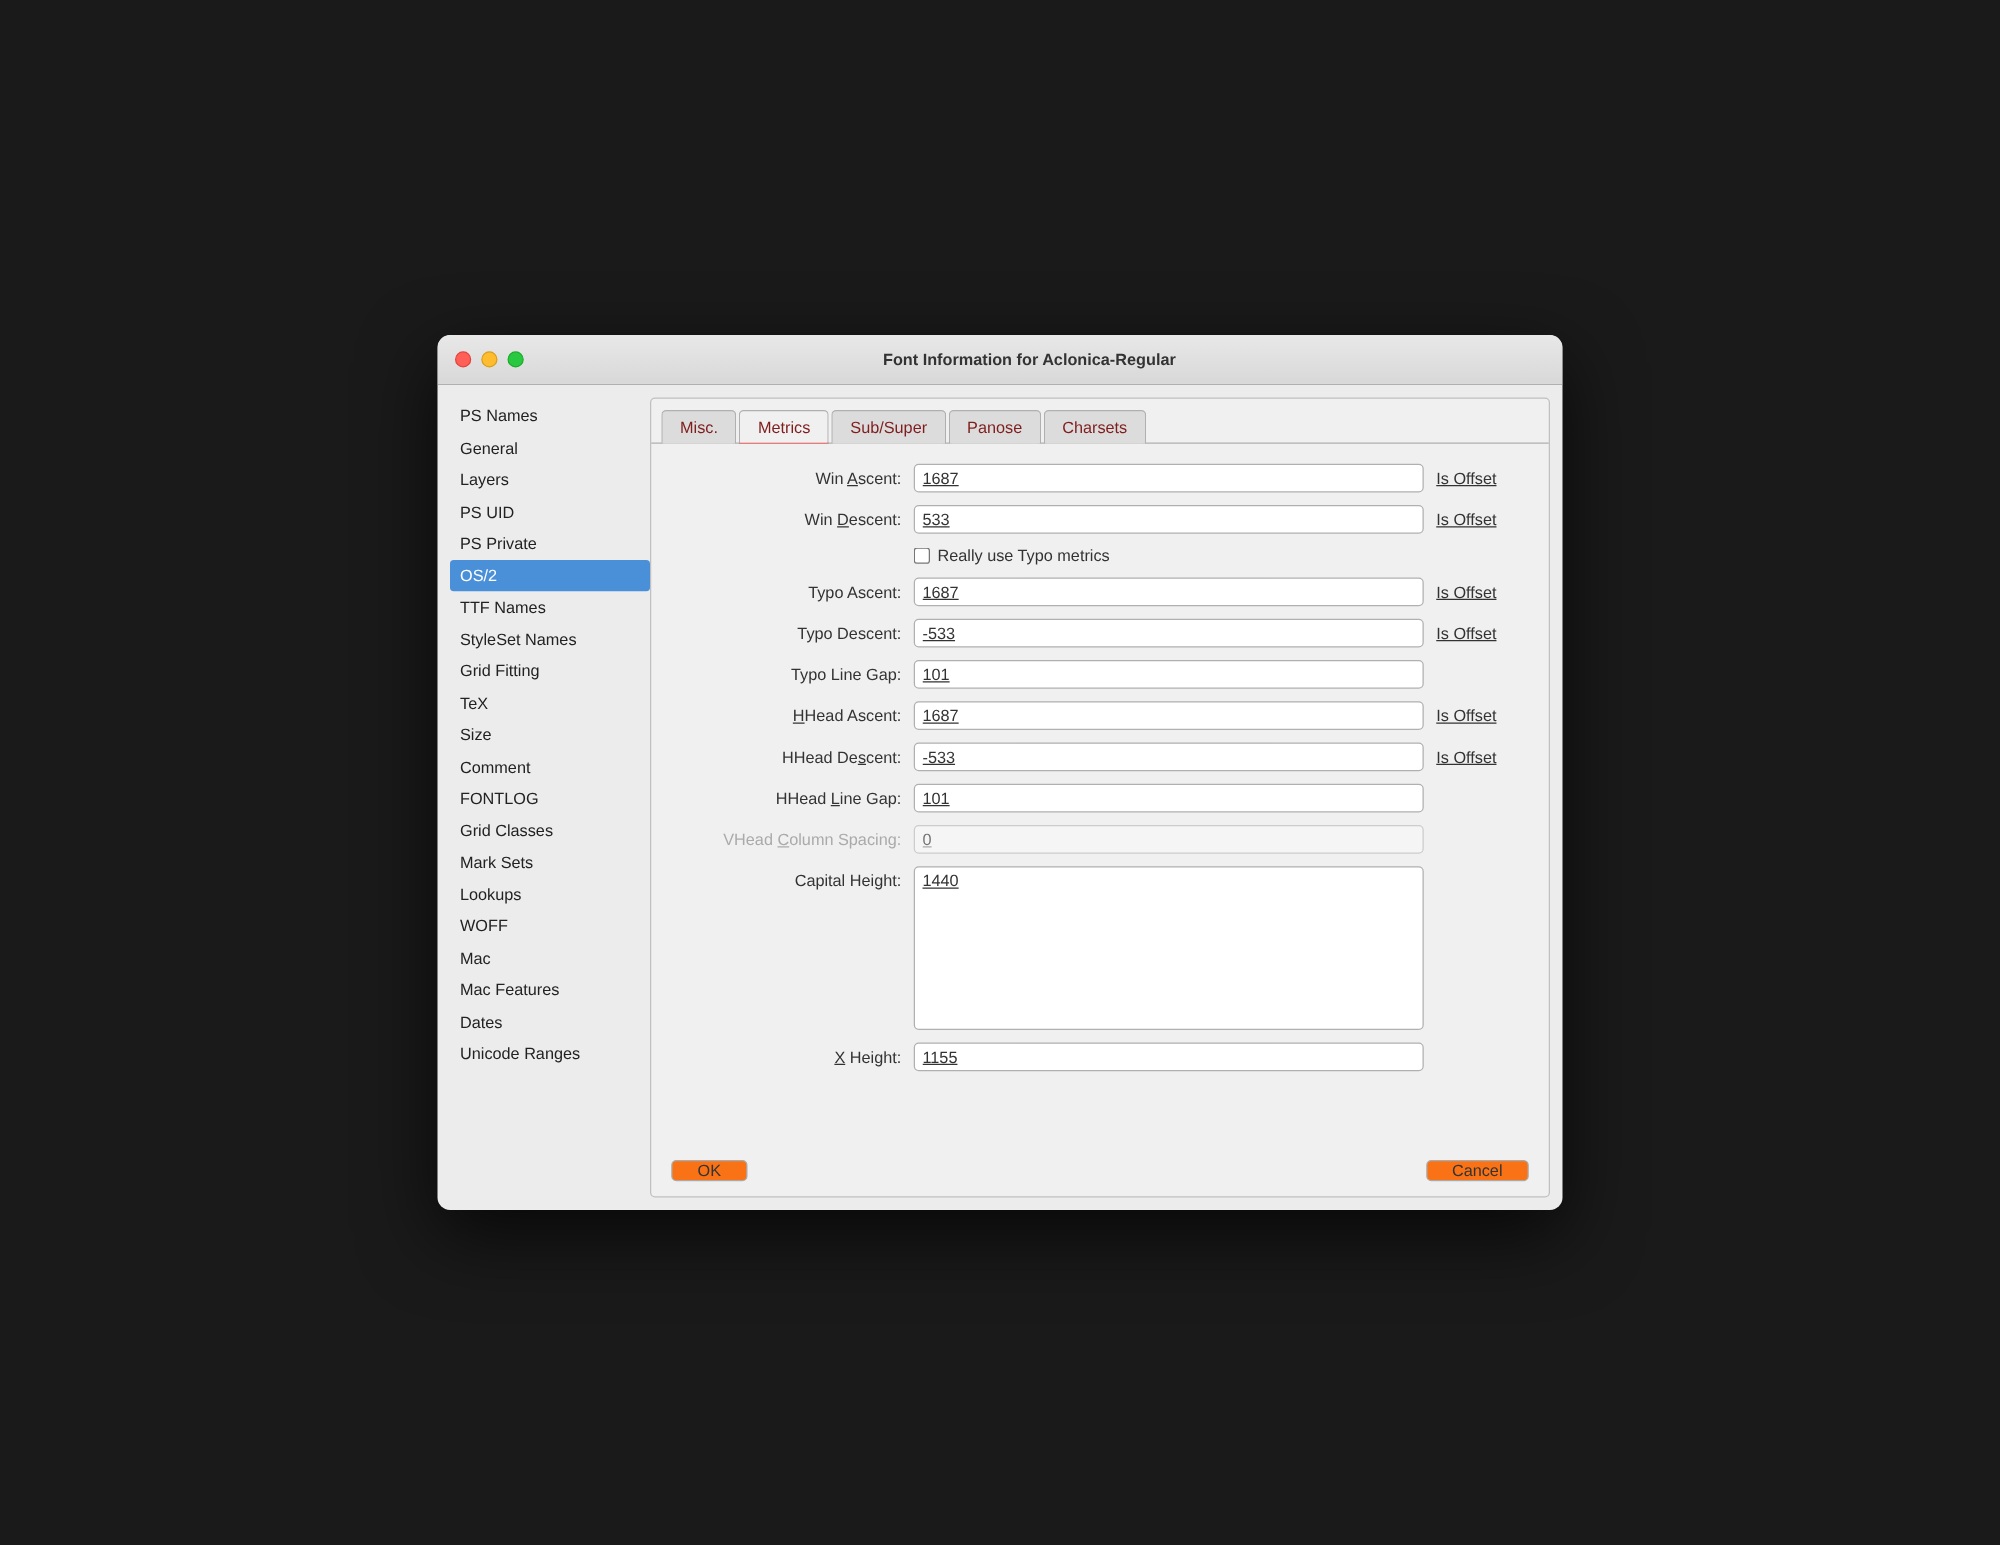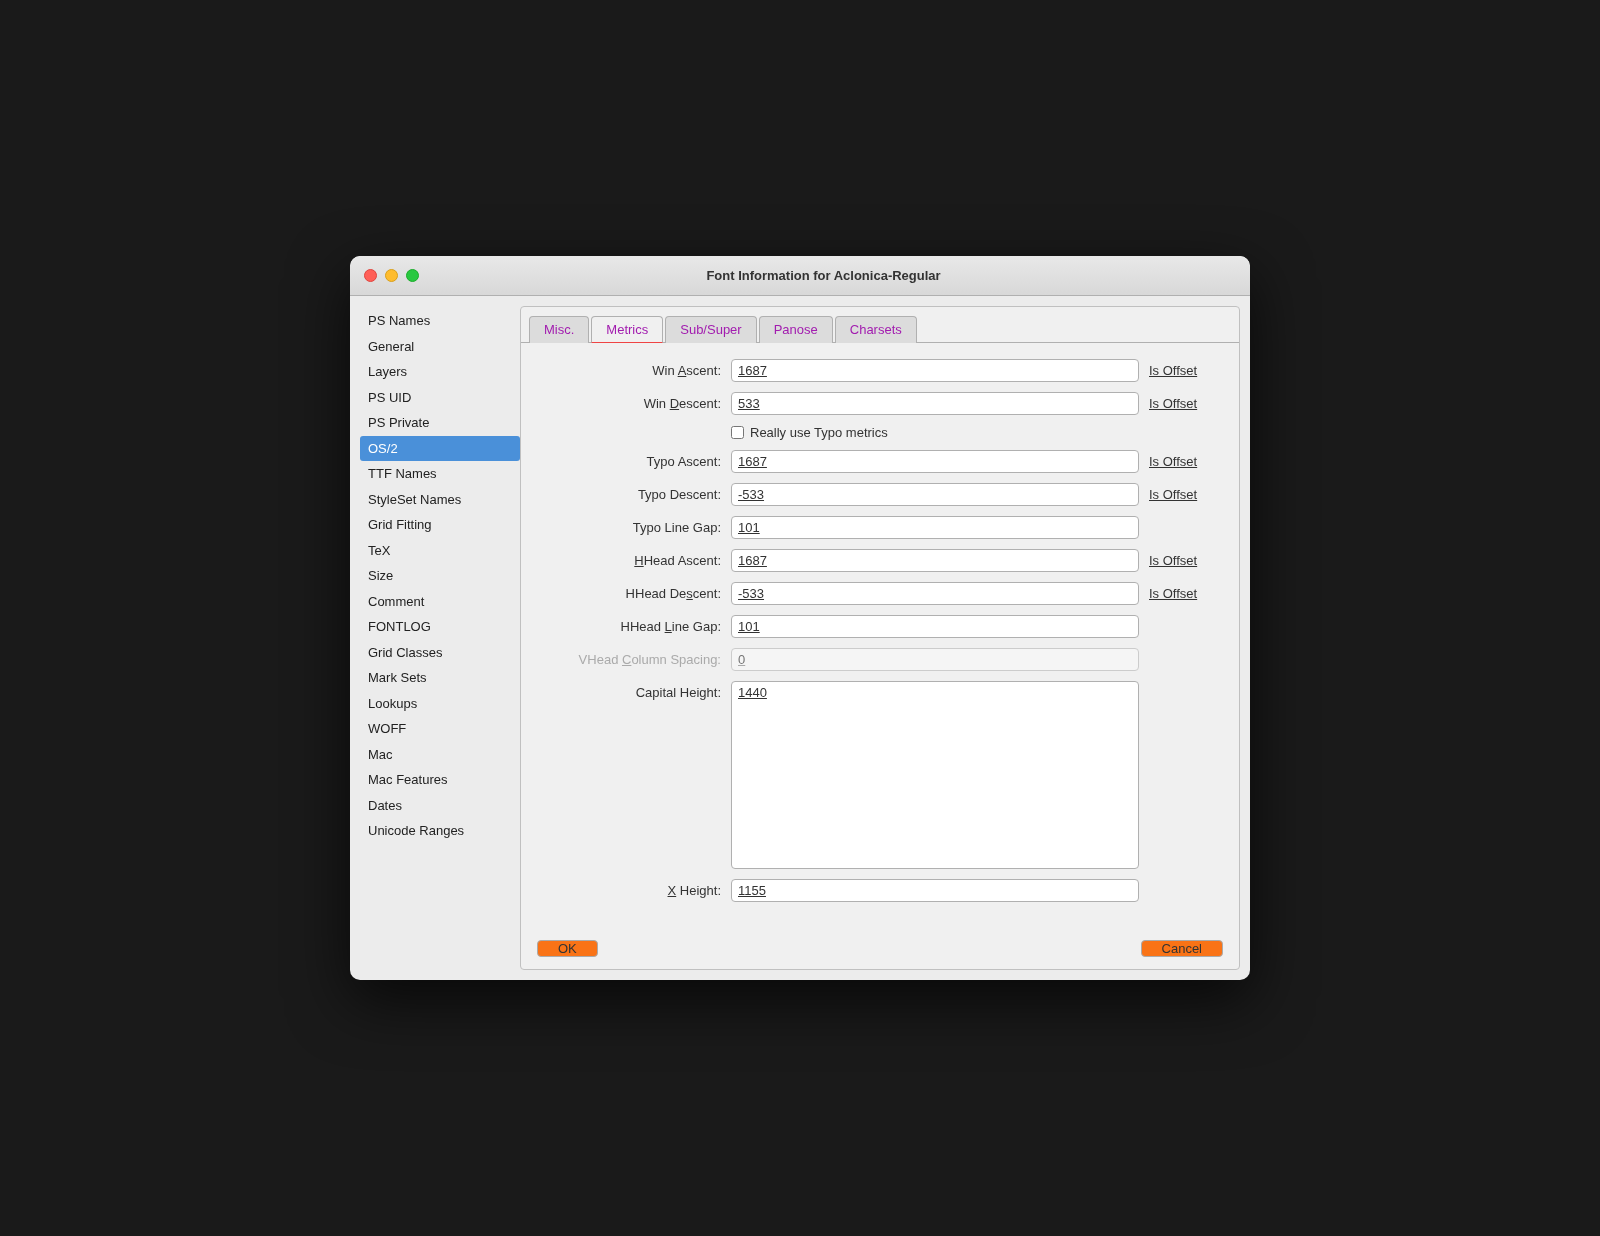--- a/index.html
+++ b/index.html
@@ -115,21 +115,21 @@
       border-bottom: 1px solid #b0b0b0;
     }
 
     .tab {
       padding: 5px 14px;
       border: 1px solid #b0b0b0;
       border-bottom: none;
       background: #dcdcdc;
       cursor: pointer;
       font-size: 13px;
-      color: #a21caf;
+      color: #7f1d1d;
       border-radius: 4px 4px 0 0;
       margin-right: 2px;
       position: relative;
       bottom: -1px;
     }
 
     .tab.active {
       background: #f0f0f0;
       border-bottom: 1px solid #ef4444;
       z-index: 1;
@@ -172,21 +172,21 @@
       text-decoration: underline;
     }
 
     .form-input:disabled {
       background: #f5f5f5;
       color: #aaa;
       border: 1px solid #ccc;
     }
 
     .form-input.textarea {
-      height: 188px;
+      height: 131px;
       resize: none;
       vertical-align: top;
     }
 
     .is-offset-label {
       width: 70px;
       text-align: left;
       font-size: 13px;
       color: #333;
       flex-shrink: 0;

